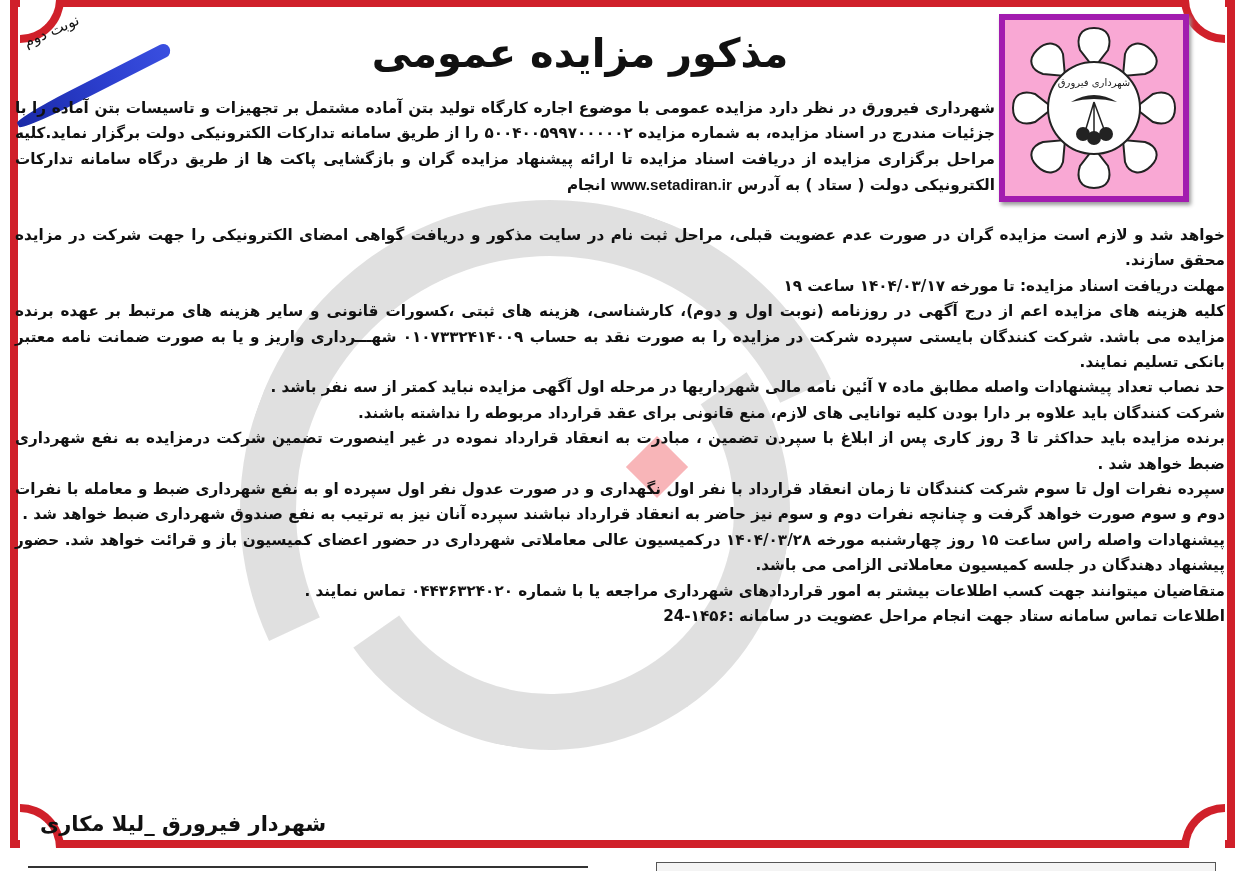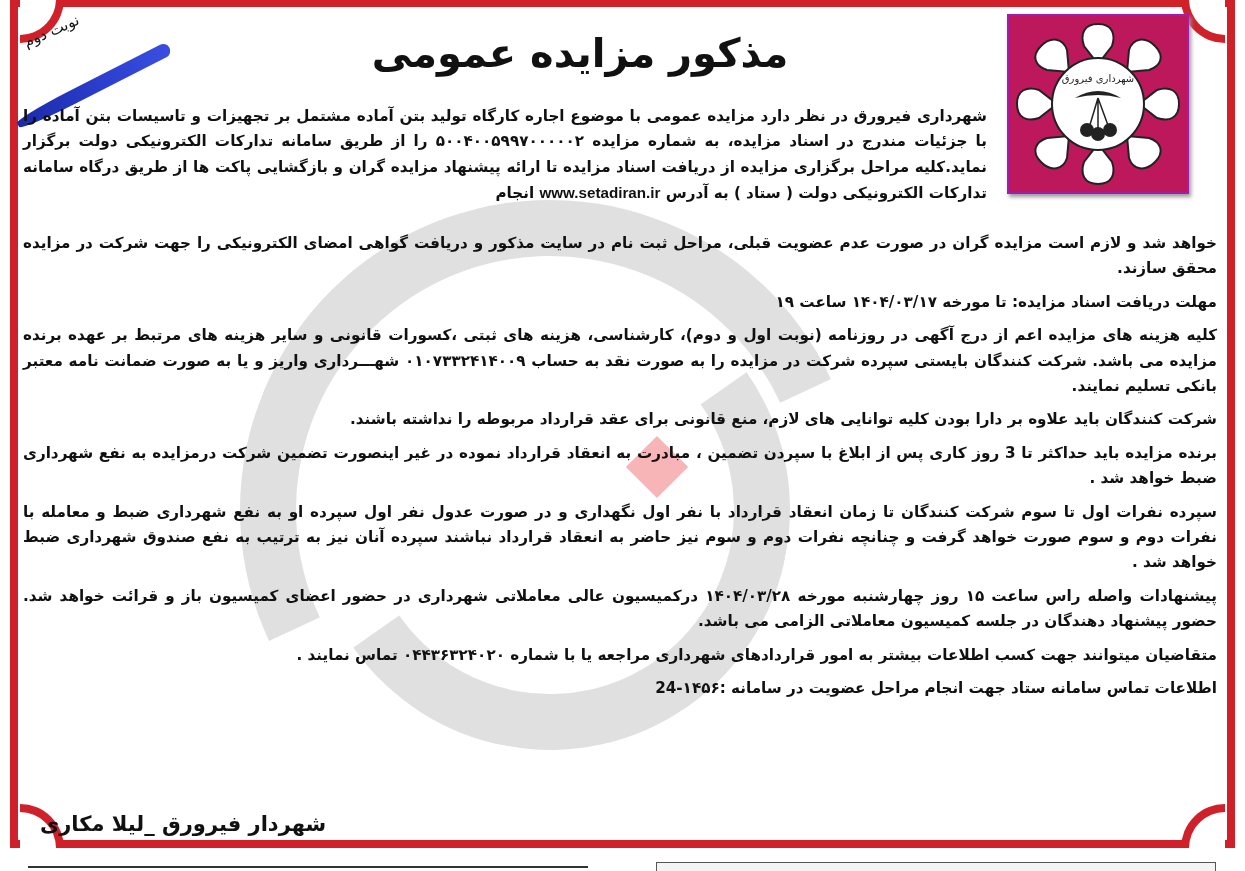--- a/index.html
+++ b/index.html
@@ -17,21 +17,21 @@
   .corner.tr { right:2px; top:-8px; border-radius:0 0 0 44px; border-right:none; border-top:none; }
   .corner.bl { left:2px; bottom:-8px; border-radius:0 44px 0 0; border-left:none; border-bottom:none; }
   .corner.br { right:2px; bottom:-8px; border-radius:44px 0 0 0; border-right:none; border-bottom:none; }
 
   .watermark { position:absolute; left:240px; top:200px; width:620px; height:620px; pointer-events:none; }
   .wm-arc { position:absolute; border:56px solid #c8c8c8; border-radius:50%; opacity:0.55; }
   .wm-diamond { position:absolute; left:395px; top:245px; width:44px; height:44px; background:#f6a3a6; transform:rotate(45deg); opacity:0.8; }
 
   .logo-box {
     position:absolute; right:56px; top:14px; width:178px; height:176px;
-    border:2px solid #a21caf; box-shadow:2px 3px 4px #999; background:#be185d;
+    border:6px solid #a21caf; box-shadow:2px 3px 4px #999; background:#f9a8d4;
   }
   .logo-box svg { width:100%; height:100%; }
 
   .stamp {
     position:absolute; left:22px; top:22px; transform:rotate(-24deg);
     font-family:"DejaVu Sans", sans-serif; font-size:15px; color:#111; direction:rtl;
   }
   .stroke {
     position:absolute; left:18px; top:30px; width:170px; height:14px;
     background:linear-gradient(90deg,#1a2aa8,#2d40d0 60%,#3a4fe0);
@@ -44,21 +44,21 @@
     font-family:"DejaVu Sans", sans-serif; font-weight:bold; font-size:40px; color:#111; direction:rtl;
   }
 
   .body-text {
     position:absolute; direction:rtl; text-align:justify;
     font-family:"DejaVu Sans", sans-serif; font-weight:bold; color:#111;
     font-size:15.2px; line-height:25.4px;
   }
   .top-para { right:250px; top:96px; width:980px; }
   .main-para { right:20px; top:223px; width:1210px; }
-  .main-para p, .top-para p { margin:8px; }
+  .main-para p, .top-para p { margin:0; }
   .ltr-url { direction:ltr; unicode-bidi:embed; font-family:"Liberation Sans", sans-serif; font-weight:bold; }
 
   .signature {
     position:absolute; left:40px; top:812px; direction:rtl;
     font-family:"DejaVu Sans", sans-serif; font-weight:bold; font-size:21px; color:#111;
   }
 
   .bottom-line { position:absolute; left:28px; top:866px; width:560px; height:2px; background:#333; }
   .bottom-box { position:absolute; left:656px; top:862px; width:560px; height:12px; border:1px solid #555; background:#f4f4f4; box-sizing:border-box; }
 </style>
@@ -110,20 +110,21 @@
     <span>شهرداری فیرورق در نظر دارد مزایده عمومی با موضوع اجاره کارگاه تولید بتن آماده مشتمل بر تجهیزات و تاسیسات بتن آماده را با جزئیات مندرج در اسناد مزایده، به شماره مزایده ۵۰۰۴۰۰۵۹۹۷۰۰۰۰۰۲ را از طریق سامانه تدارکات الکترونیکی دولت برگزار نماید.کلیه مراحل برگزاری مزایده از دریافت اسناد مزایده تا ارائه پیشنهاد مزایده گران و بازگشایی پاکت ها از طریق درگاه سامانه تدارکات الکترونیکی دولت ( ستاد ) به آدرس</span>
     <span class="ltr-url">www.setadiran.ir</span>
     <span>انجام</span>
   </p>
 </div>
 
 <div class="body-text main-para">
   <p>خواهد شد و لازم است مزایده گران در صورت عدم عضویت قبلی، مراحل ثبت نام در سایت مذکور و دریافت گواهی امضای الکترونیکی را جهت شرکت در مزایده محقق سازند.</p>
   <p>مهلت دریافت اسناد مزایده: تا مورخه ۱۴۰۴/۰۳/۱۷ ساعت ۱۹</p>
   <p>کلیه هزینه های مزایده اعم از درج آگهی در روزنامه (نوبت اول و دوم)، کارشناسی، هزینه های ثبتی ،کسورات قانونی و سایر هزینه های مرتبط بر عهده برنده مزایده می باشد. شرکت کنندگان بایستی سپرده شرکت در مزایده را  به صورت نقد به حساب ۰۱۰۷۳۳۲۴۱۴۰۰۹ شهـــرداری واریز و یا به صورت ضمانت نامه معتبر بانکی تسلیم نمایند.</p>
+  <p>حد نصاب تعداد پیشنهادات واصله مطابق ماده ۷ آئین نامه مالی شهرداریها در مرحله اول آگهی مزایده نباید کمتر از سه نفر باشد .</p>
   <p>شرکت کنندگان باید علاوه بر دارا بودن کلیه توانایی های لازم، منع قانونی برای عقد قرارداد مربوطه را نداشته باشند.</p>
   <p>برنده مزایده باید حداکثر تا 3 روز کاری پس از ابلاغ با سپردن تضمین ، مبادرت به انعقاد قرارداد نموده در غیر اینصورت  تضمین شرکت درمزایده به نفع شهرداری ضبط خواهد شد .</p>
   <p>سپرده نفرات اول تا سوم شرکت کنندگان تا زمان انعقاد قرارداد با نفر اول نگهداری و در صورت عدول نفر اول سپرده او به نفع شهرداری ضبط و معامله با نفرات دوم و سوم صورت خواهد گرفت و چنانچه نفرات دوم و سوم نیز حاضر به انعقاد قرارداد نباشند سپرده آنان نیز به ترتیب به نفع صندوق شهرداری ضبط خواهد شد .</p>
   <p>پیشنهادات واصله راس ساعت ۱۵ روز چهارشنبه مورخه ۱۴۰۴/۰۳/۲۸ درکمیسیون عالی معاملاتی شهرداری در حضور اعضای کمیسیون باز و قرائت خواهد شد. حضور پیشنهاد دهندگان در جلسه کمیسیون معاملاتی الزامی می باشد.</p>
   <p>متقاضیان میتوانند جهت کسب اطلاعات بیشتر به امور قراردادهای  شهرداری مراجعه یا با شماره ۰۴۴۳۶۳۲۴۰۲۰ تماس نمایند .</p>
   <p>اطلاعات تماس سامانه ستاد جهت انجام مراحل عضویت در سامانه :۱۴۵۶-24</p>
 </div>
 
 <div class="signature">شهردار فیرورق _لیلا مکاری</div>
 

